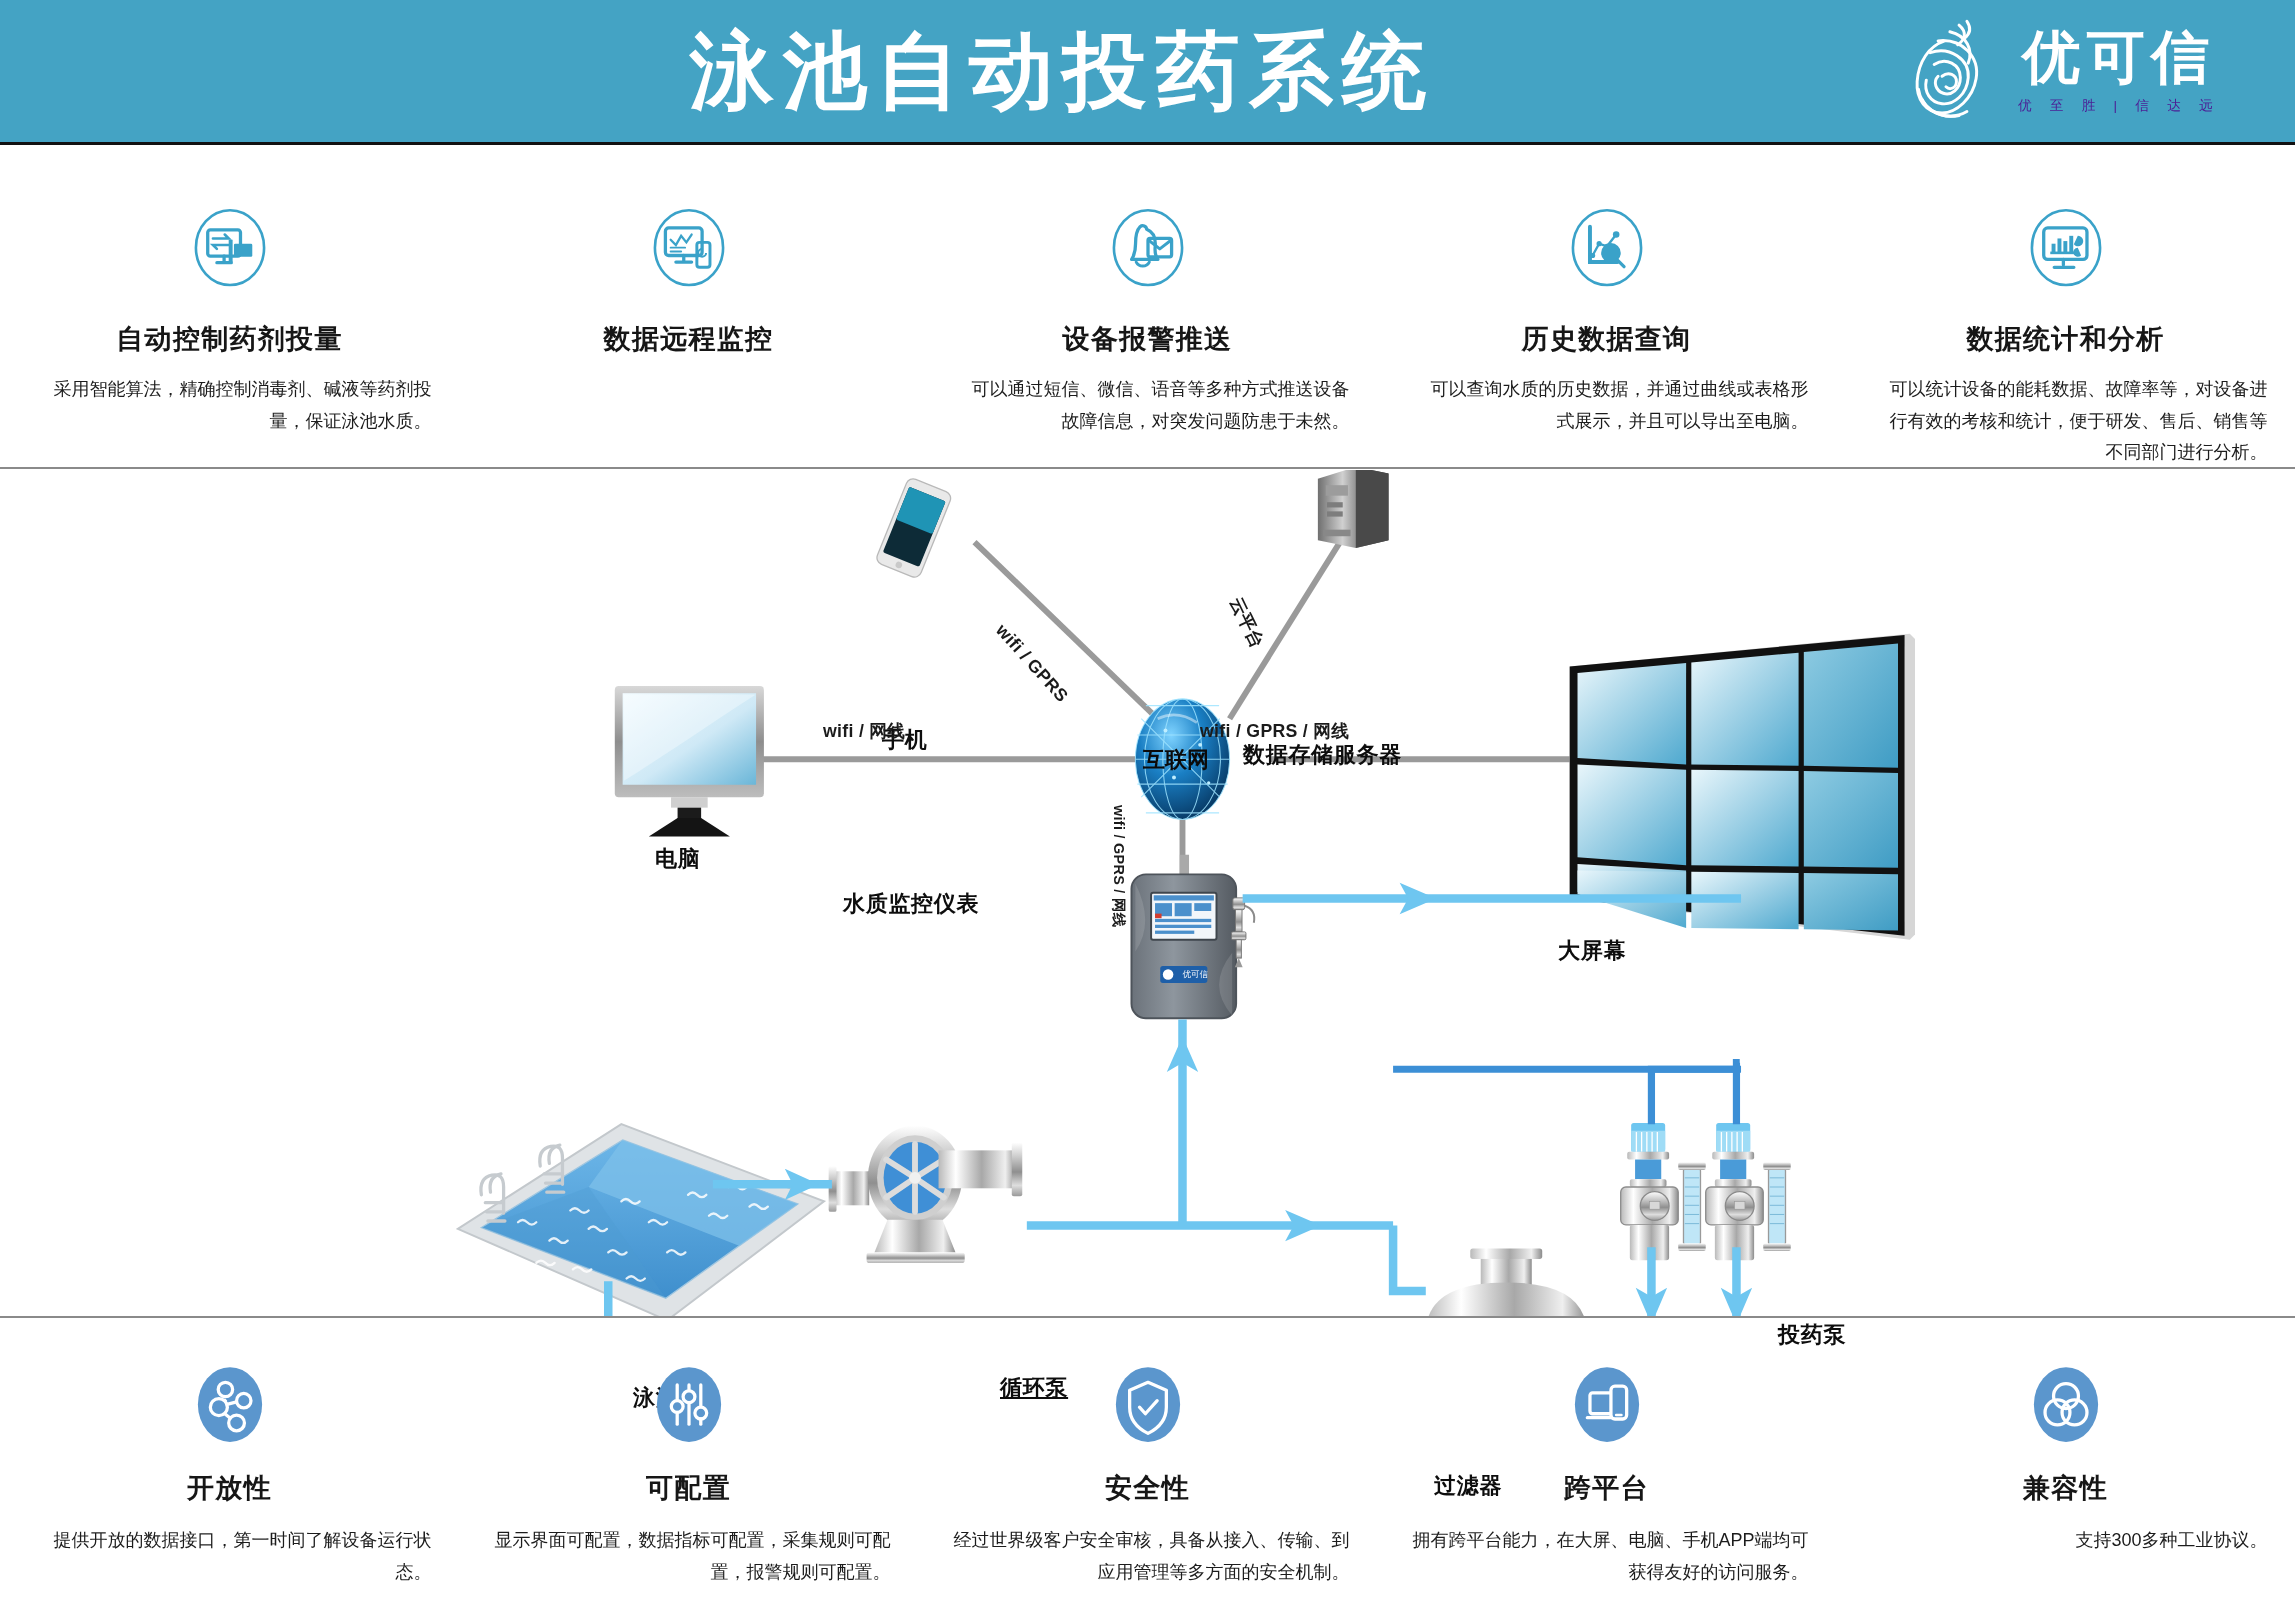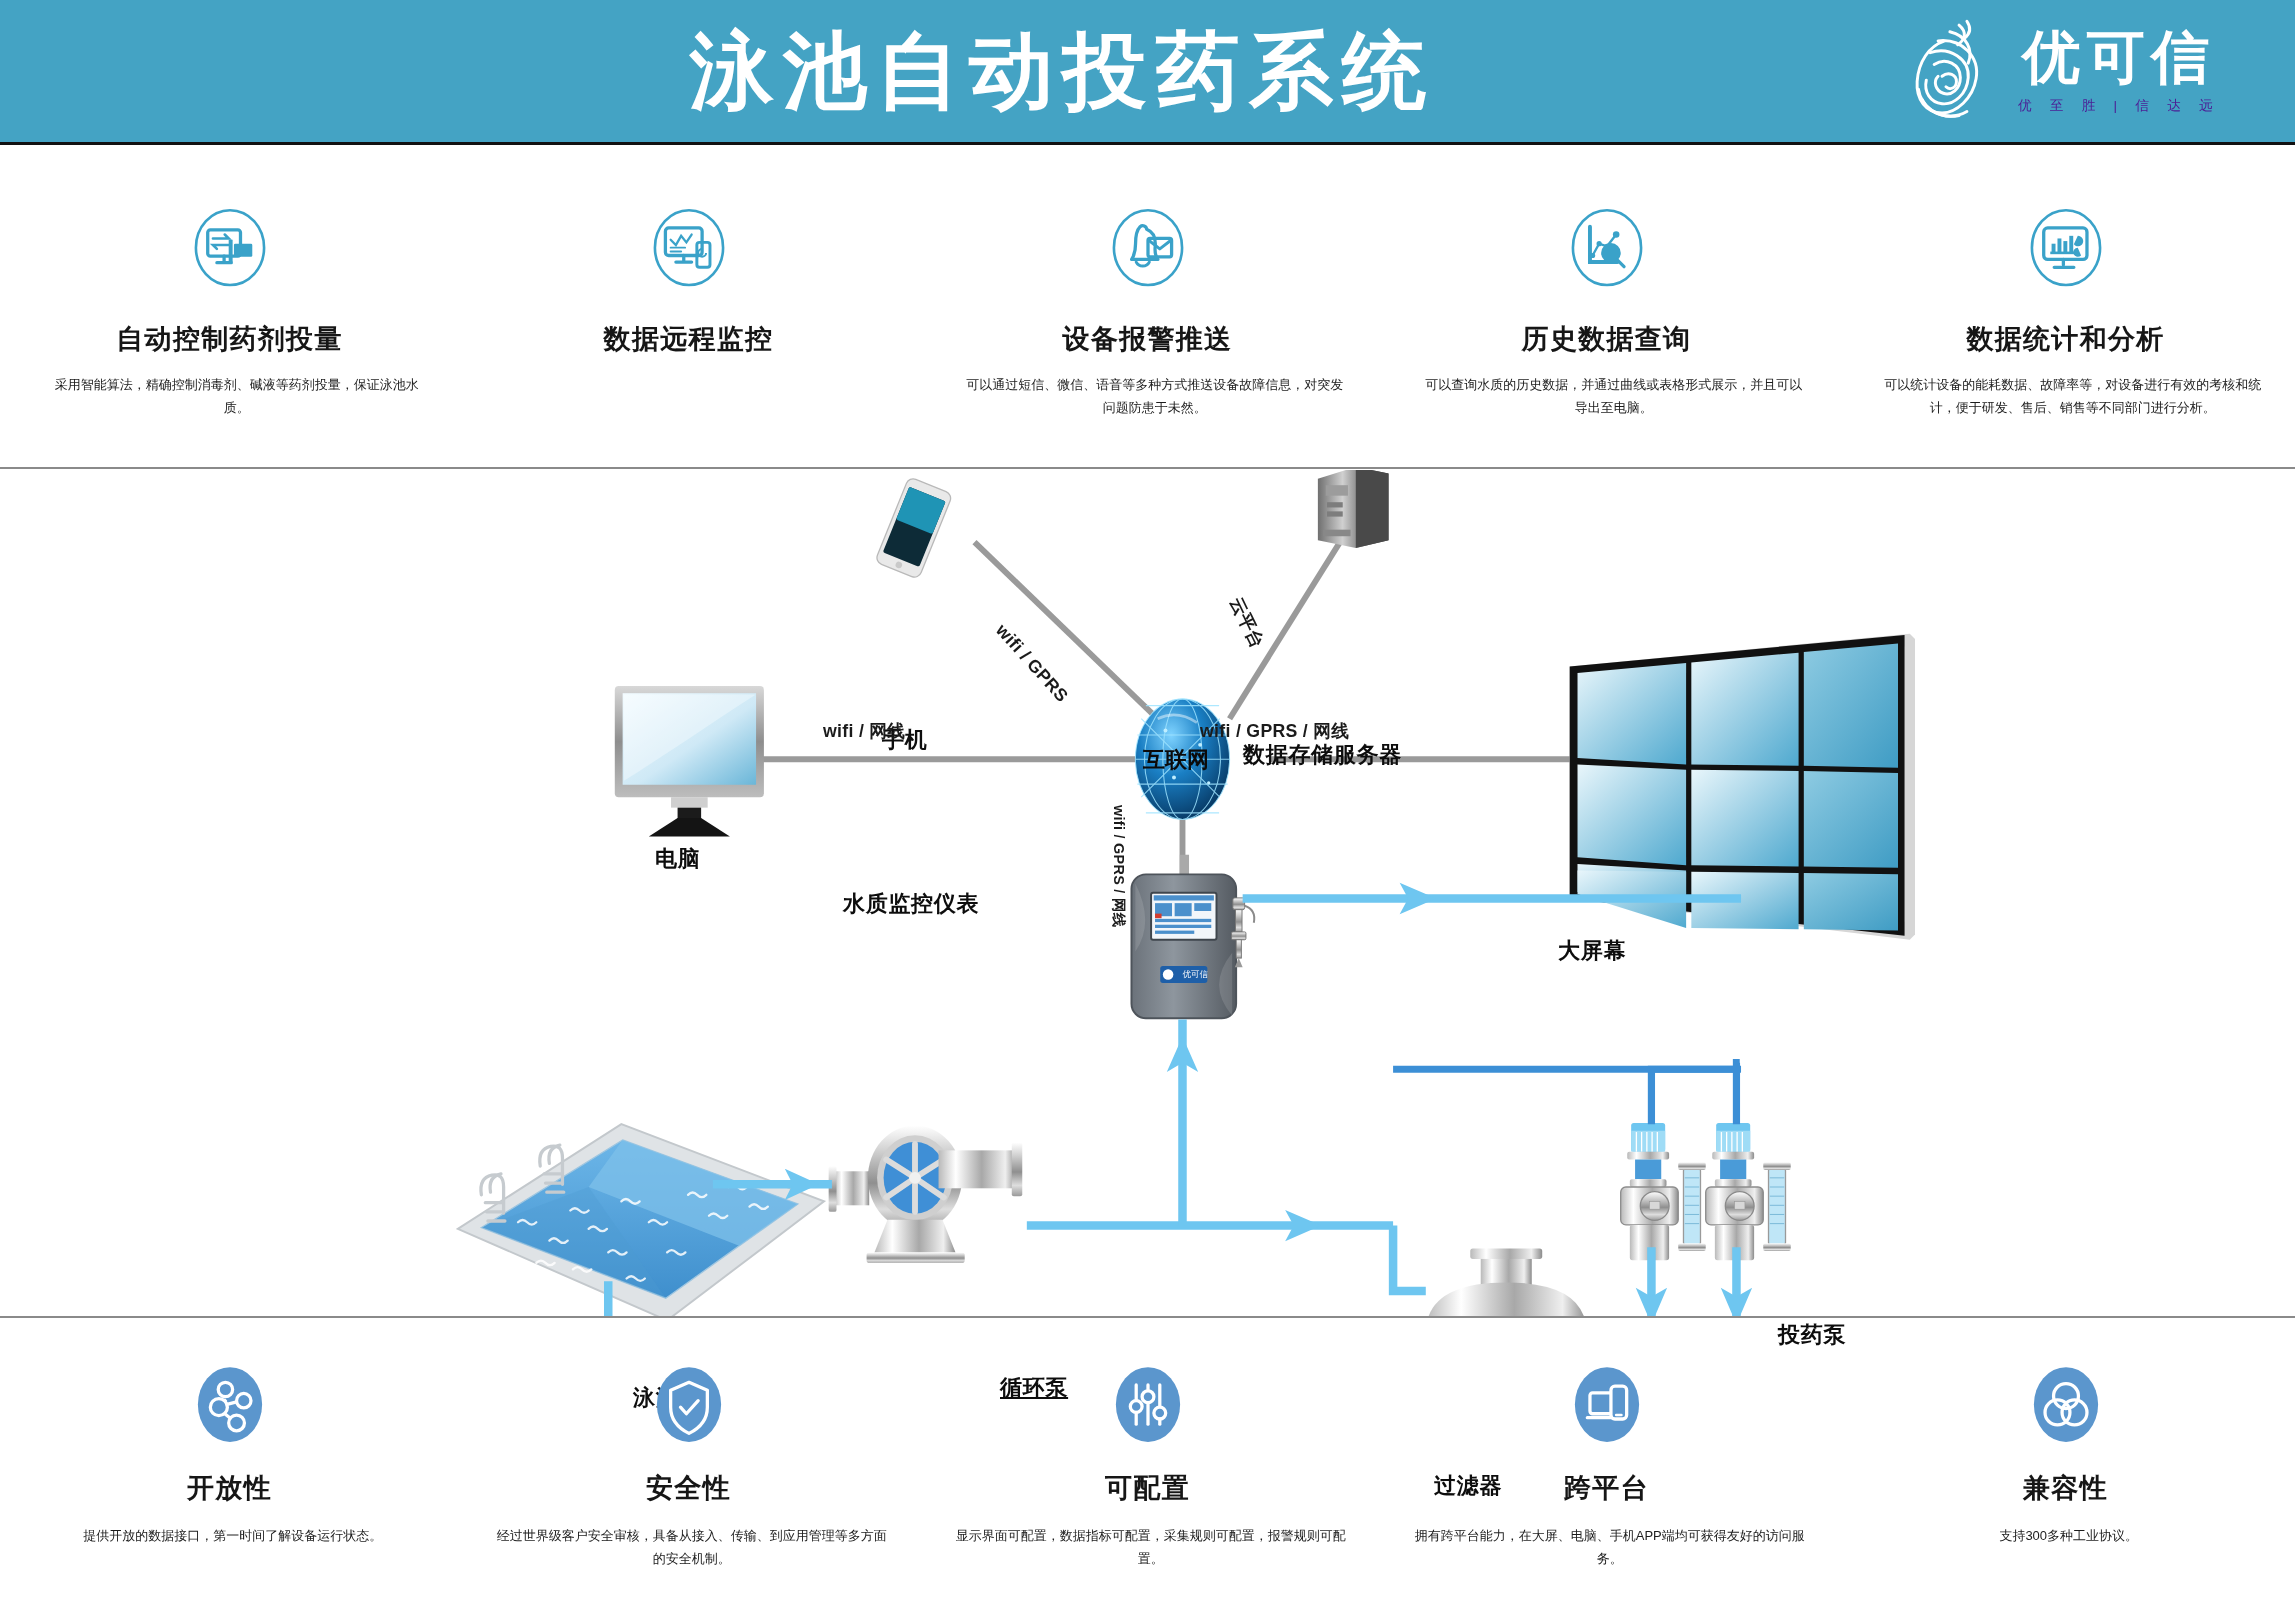--- a/index.html
+++ b/index.html
@@ -71,24 +71,24 @@
   }
   .features-bottom .feature-icon-wrap { margin-top: 15.7px; }
   .feature-title {
     margin-top: 17px;
     font-size: 27px; font-weight: bold; letter-spacing: 1.3px;
     color: #161616; text-align: center; white-space: nowrap;
   }
   .features-bottom .feature-title { margin-top: 13px; }
   .feature-desc {
     margin-top: 17px;
-    font-size: 13px; line-height: 1.75;
+    font-size: 18px; line-height: 1.75;
     color: #1c1c1c;
     width: 100%;
-    text-align: center;
+    text-align: right;
     padding-left: 14.4px;
   }
   .features-bottom .feature-desc { margin-top: 19.6px; padding-left: 6.5px; }
 
   
   .diagram {
     position: absolute; left: 0; top: 470px;
     width: 2295px; height: 846px;
   }
   .diagram svg { display: block; }
@@ -578,32 +578,20 @@
       </svg>
     </div>
     <div class="feature-title">开放性</div>
     <div class="feature-desc">提供开放的数据接口，第一时间了解设备运行状态。</div>
   </div>
 
   <div class="feature">
     <div class="feature-icon-wrap">
       <svg width="84" height="97" viewBox="0 0 128 148">
         <ellipse cx="64" cy="68" rx="49" ry="57" fill="#5b96cd"></ellipse>
-        <path d="M64 34 L92 46 v26 c0 22 -16 34 -28 40 c-12 -6 -28 -18 -28 -40 V46 z" fill="none" stroke="#ffffff" stroke-width="5" stroke-linejoin="round"></path>
-        <path d="M51 72 l9 10 l18 -20" fill="none" stroke="#ffffff" stroke-width="5" stroke-linecap="round" stroke-linejoin="round"></path>
-      </svg>
-    </div>
-    <div class="feature-title">安全性</div>
-    <div class="feature-desc">经过世界级客户安全审核，具备从接入、传输、到应用管理等多方面的安全机制。</div>
-  </div>
-
-  <div class="feature">
-    <div class="feature-icon-wrap">
-      <svg width="84" height="97" viewBox="0 0 128 148">
-        <ellipse cx="64" cy="68" rx="49" ry="57" fill="#5b96cd"></ellipse>
         <g stroke="#ffffff" stroke-width="5" fill="none" stroke-linecap="round">
           <line x1="46" y1="38" x2="46" y2="60"></line>
             <line x1="46" y1="80" x2="46" y2="98"></line>
           <line x1="64" y1="38" x2="64" y2="46"></line>
             <line x1="64" y1="66" x2="64" y2="98"></line>
           <line x1="82" y1="38" x2="82" y2="70"></line>
             <line x1="82" y1="90" x2="82" y2="98"></line>
           <circle cx="46" cy="71" r="9"></circle>
             <circle cx="64" cy="56" r="9"></circle>
             <circle cx="82" cy="81" r="9"></circle>
@@ -611,20 +599,32 @@
       </svg>
     </div>
     <div class="feature-title">可配置</div>
     <div class="feature-desc">显示界面可配置，数据指标可配置，采集规则可配置，报警规则可配置。</div>
   </div>
 
   <div class="feature">
     <div class="feature-icon-wrap">
       <svg width="84" height="97" viewBox="0 0 128 148">
         <ellipse cx="64" cy="68" rx="49" ry="57" fill="#5b96cd"></ellipse>
+        <path d="M64 34 L92 46 v26 c0 22 -16 34 -28 40 c-12 -6 -28 -18 -28 -40 V46 z" fill="none" stroke="#ffffff" stroke-width="5" stroke-linejoin="round"></path>
+        <path d="M51 72 l9 10 l18 -20" fill="none" stroke="#ffffff" stroke-width="5" stroke-linecap="round" stroke-linejoin="round"></path>
+      </svg>
+    </div>
+    <div class="feature-title">安全性</div>
+    <div class="feature-desc">经过世界级客户安全审核，具备从接入、传输、到应用管理等多方面的安全机制。</div>
+  </div>
+
+  <div class="feature">
+    <div class="feature-icon-wrap">
+      <svg width="84" height="97" viewBox="0 0 128 148">
+        <ellipse cx="64" cy="68" rx="49" ry="57" fill="#5b96cd"></ellipse>
         <rect x="38" y="50" width="40" height="32" rx="4" fill="none" stroke="#ffffff" stroke-width="5"></rect>
         <path d="M34 88 h52" stroke="#ffffff" stroke-width="5" stroke-linecap="round"></path>
         <rect x="70" y="40" width="24" height="50" rx="6" fill="#5b96cd" stroke="#ffffff" stroke-width="5"></rect>
         <line x1="78" y1="84" x2="86" y2="84" stroke="#ffffff" stroke-width="4" stroke-linecap="round"></line>
       </svg>
     </div>
     <div class="feature-title">跨平台</div>
     <div class="feature-desc">拥有跨平台能力，在大屏、电脑、手机APP端均可获得友好的访问服务。</div>
   </div>
 

